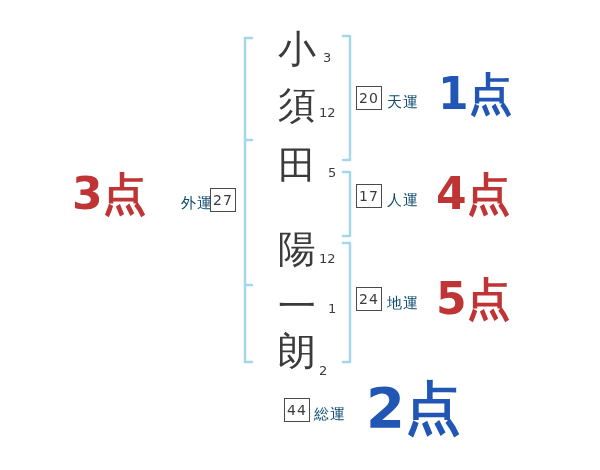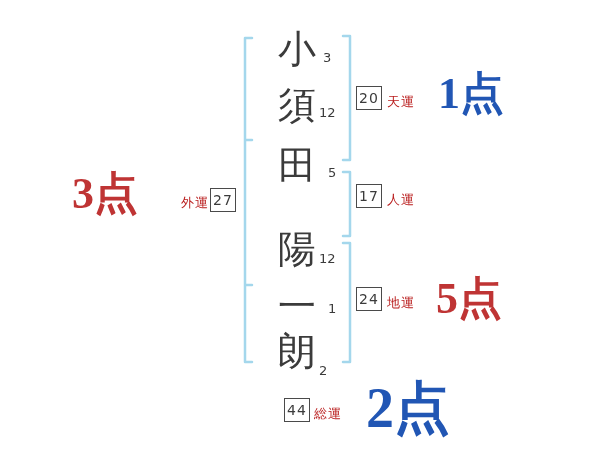--- a/index.html
+++ b/index.html
@@ -10,22 +10,22 @@
   .kanji{
     position:absolute;width:44px;text-align:center;
     font-size:38px;line-height:1;color:#3b3b3b;font-weight:500;
   }
   .strokes{position:absolute;font-size:13px;color:#3b3b3b;}
   .num-box{
     position:absolute;width:26px;height:24px;border:1.5px solid #4a4a4a;
     display:flex;align-items:center;justify-content:center;
     font-size:14px;letter-spacing:1px;color:#3b3b3b;background:#fff;box-sizing:border-box;
   }
-  .fortune-label{position:absolute;font-size:13px;color:#b91c1c;letter-spacing:1px;white-space:nowrap;}
-  .score{position:absolute;font-size:44px;font-weight:bold;line-height:1;white-space:nowrap;font-family:Liberation Serif, serif;}
+  .fortune-label{position:absolute;font-size:15px;color:#0c4a6e;letter-spacing:1px;white-space:nowrap;}
+  .score{position:absolute;font-size:44px;font-weight:bold;line-height:1;white-space:nowrap;}
   .score-large{font-size:56px;}
   svg.brackets{position:absolute;left:0;top:0;}
   .bracket{fill:none;stroke:#a4d7ec;stroke-width:2.5;stroke-linecap:round;stroke-linejoin:round;}
 </style>
 </head>
 <body>
 
 <div class="canvas">
 
   <svg class="brackets" width="600" height="470" viewBox="0 0 600 470">
@@ -52,20 +52,21 @@
   <div class="fortune-label" style="left:181px;top:194px">外運</div>
   <div class="num-box" style="left:210px;top:188px">27</div>
   <div class="score" style="left: 72px; top: 172px; color: rgb(191, 52, 52);">3点</div>
 
   <div class="num-box" style="left:356px;top:86px">20</div>
   <div class="fortune-label" style="left:387px;top:93px">天運</div>
   <div class="score" style="left: 438px; top: 72px; color: rgb(33, 86, 180);">1点</div>
 
   <div class="num-box" style="left:356px;top:184px">17</div>
   <div class="fortune-label" style="left:387px;top:191px">人運</div>
+  <div class="score" style="left: 436px; top: 172px; color: rgb(191, 52, 52);">4点</div>
 
   <div class="num-box" style="left:356px;top:287px">24</div>
   <div class="fortune-label" style="left:387px;top:294px">地運</div>
   <div class="score" style="left: 436px; top: 277px; color: rgb(191, 52, 52);">5点</div>
 
   <div class="num-box" style="left:284px;top:398px">44</div>
   <div class="fortune-label" style="left:314px;top:405px">総運</div>
   <div class="score score-large" style="left: 366px; top: 380px; color: rgb(33, 86, 180);">2点</div>
 
 </div>

